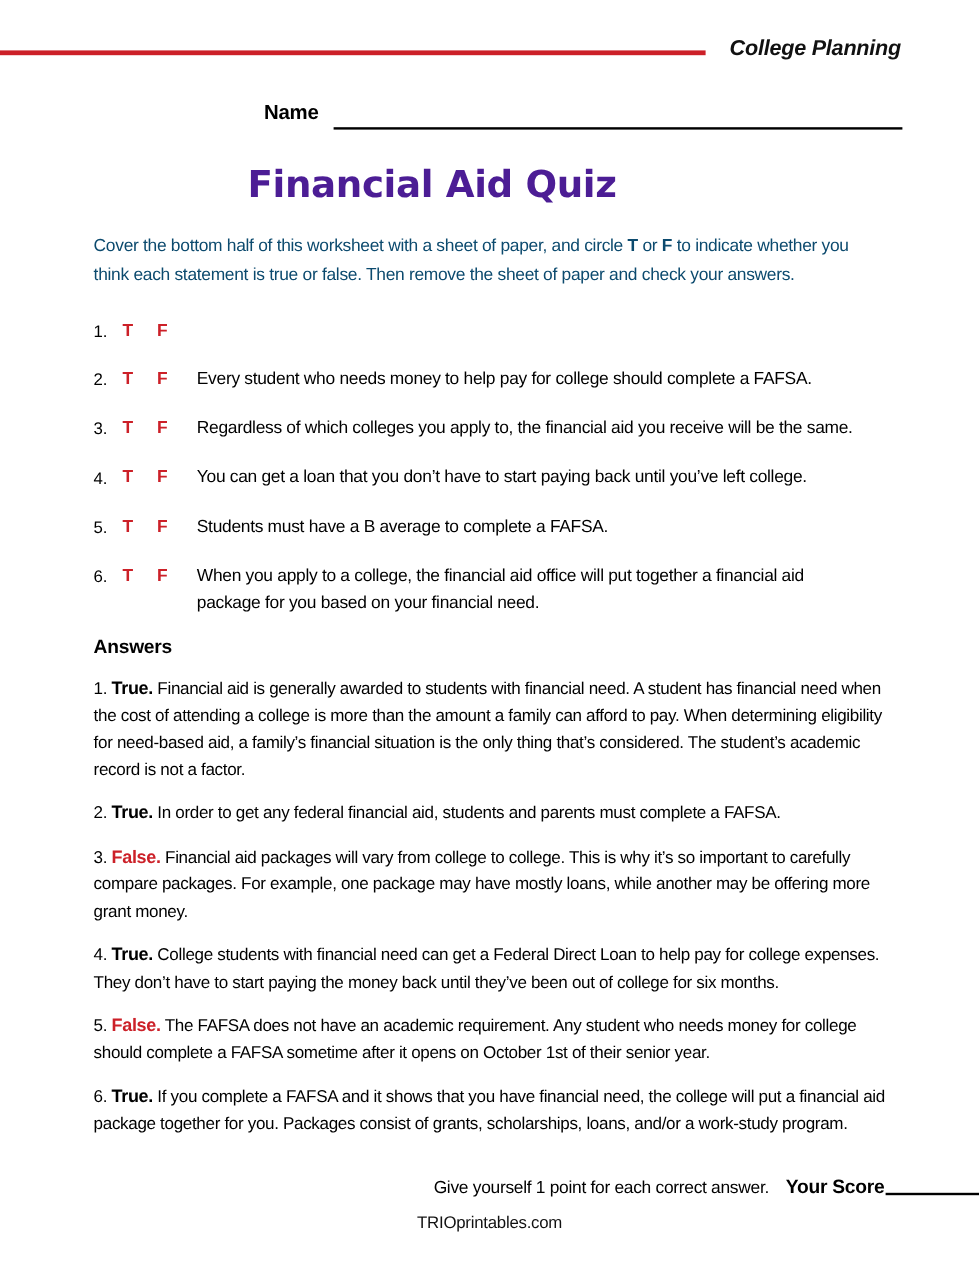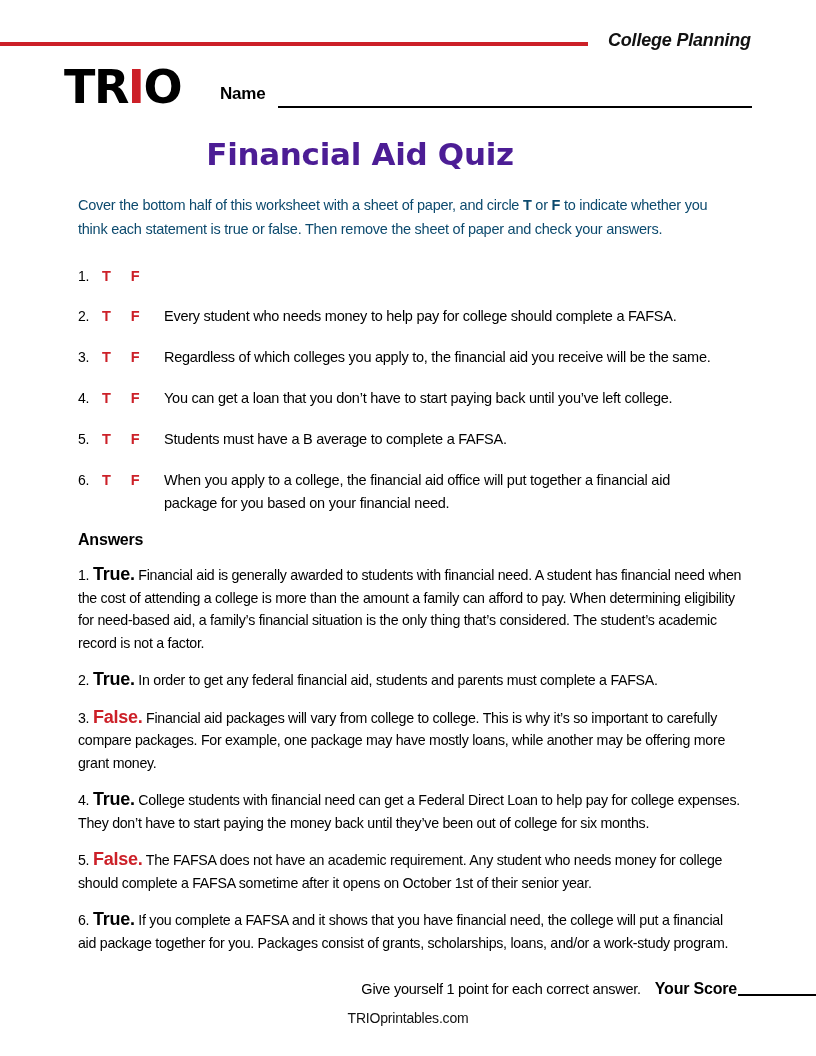--- a/index.html
+++ b/index.html
@@ -176,21 +176,21 @@
   }
   .answer-item {
     font-size: 14.2px;
     line-height: 22.5px;
     letter-spacing: -0.27px;
     color: #000000;
     margin-bottom: 14px;
   }
   .answer-item .verdict {
     font-weight: bold;
-    font-size: 18px;
+    font-size: 15px;
   }
   .answer-item .verdict.false-verdict {
     color: #cc2028;
   }
 
   
   .score-row {
     position: absolute;
     left: 0;
     top: 979px;
@@ -234,21 +234,20 @@
 <body>
 
 <div class="page">
 
   <div class="header-band">
     <div class="header-rule"></div>
     <div class="header-kicker">College Planning</div>
   </div>
 
   <div class="brand-row">
-    <div class="trio-logo"><span>TR</span><span class="trio-i">I</span><span>O</span></div>
     <div class="name-label">Name</div>
     <div class="name-line"></div>
   </div>
 
   <div class="quiz-title">Financial Aid Quiz</div>
 
   <div class="intro"><span>Cover the bottom half of this worksheet with a sheet of paper, and circle </span><b>T</b><span> or </span><b>F</b><span> to indicate whether you think each statement is true or false. Then remove the sheet of paper and check your answers.</span></div>
 
   <div class="questions" id="questions-list">
       <div class="question-row">

